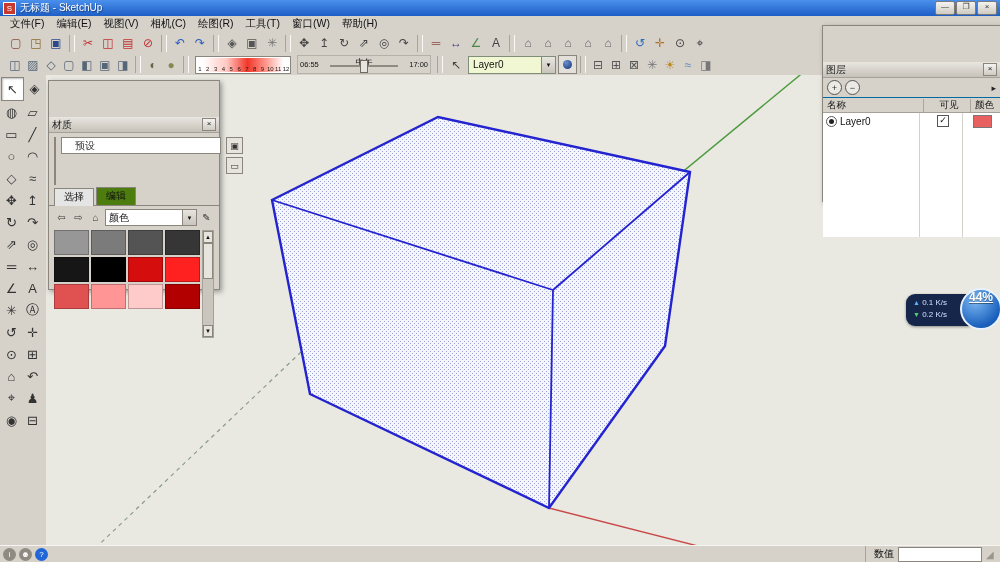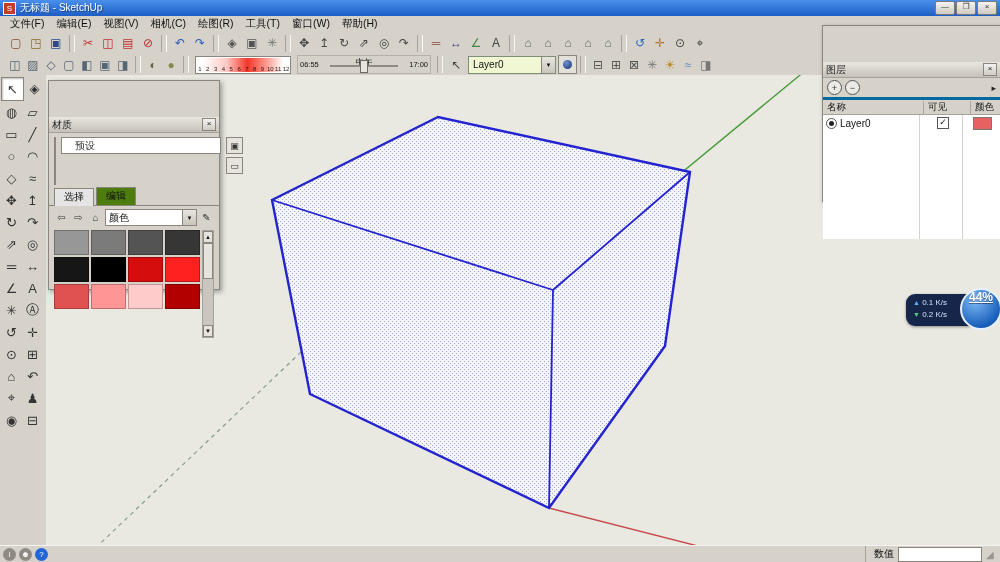--- a/index.html
+++ b/index.html
@@ -100,24 +100,24 @@
   .mat-scroll .thumb{position:absolute;left:0;right:0;top:12px;height:34px;background:#e7e4de;border:1px solid #8a867d;}
   .mat-scroll .arr{position:absolute;left:0;right:0;height:10px;font-size:6px;text-align:center;
     line-height:10px;background:#e7e4de;border:1px solid #8a867d;}
   .mat-scroll .up{top:0;} .mat-scroll .dn{bottom:0;}
   
   .layers{left:822px;top:25px;width:177px;height:175px;}
   .lay-btnrow{display:flex;align-items:center;height:19px;padding:0 4px;gap:3px;}
   .circle-btn{width:13px;height:13px;border-radius:50%;border:1px solid #555;
     display:flex;align-items:center;justify-content:center;font-size:9px;color:#333;background:#eceae5;}
   .lay-detail{margin-left:auto;font-size:9px;color:#222;}
-  .lay-header{display:flex;height:14px;border-top:3px solid #0369a1;border-bottom:1px solid #a5a198;
+  .lay-header{display:flex;height:14px;border-top:1px solid #0369a1;border-bottom:1px solid #a5a198;
     font-size:9.5px;align-items:center;background:#d6d2ca;}
   .lay-header .c1{width:96px;padding-left:4px;border-right:1px solid #aaa69d;}
-  .lay-header .c2{width:42px;padding-left:4px;border-right:1px solid #aaa69d;}
+  .lay-header .c2{width:42px;padding-left:4px;border-right:1px solid #aaa69d;text-align:center;}
   .lay-header .c3{flex:1;padding-left:4px;}
   .lay-list{position:relative;background:#fff;height:124px;}
   .lay-sep{position:absolute;top:0;bottom:0;width:1px;background:#d4d2cc;}
   .lay-row{display:flex;align-items:center;height:16px;font-size:10px;}
   .lay-row .c1{width:96px;display:flex;align-items:center;gap:3px;padding-left:3px;}
   .lay-row .c2{width:42px;display:flex;justify-content:center;}
   .lay-row .c3{flex:1;display:flex;justify-content:center;}
   .radio{width:9px;height:9px;border-radius:50%;border:1px solid #555;position:relative;background:#fff;}
   .radio.on:after{content:"";position:absolute;inset:2px;border-radius:50%;background:#222;}
   .checkbox{width:10px;height:10px;border:1px solid #555;background:#fff;font-size:9px;

